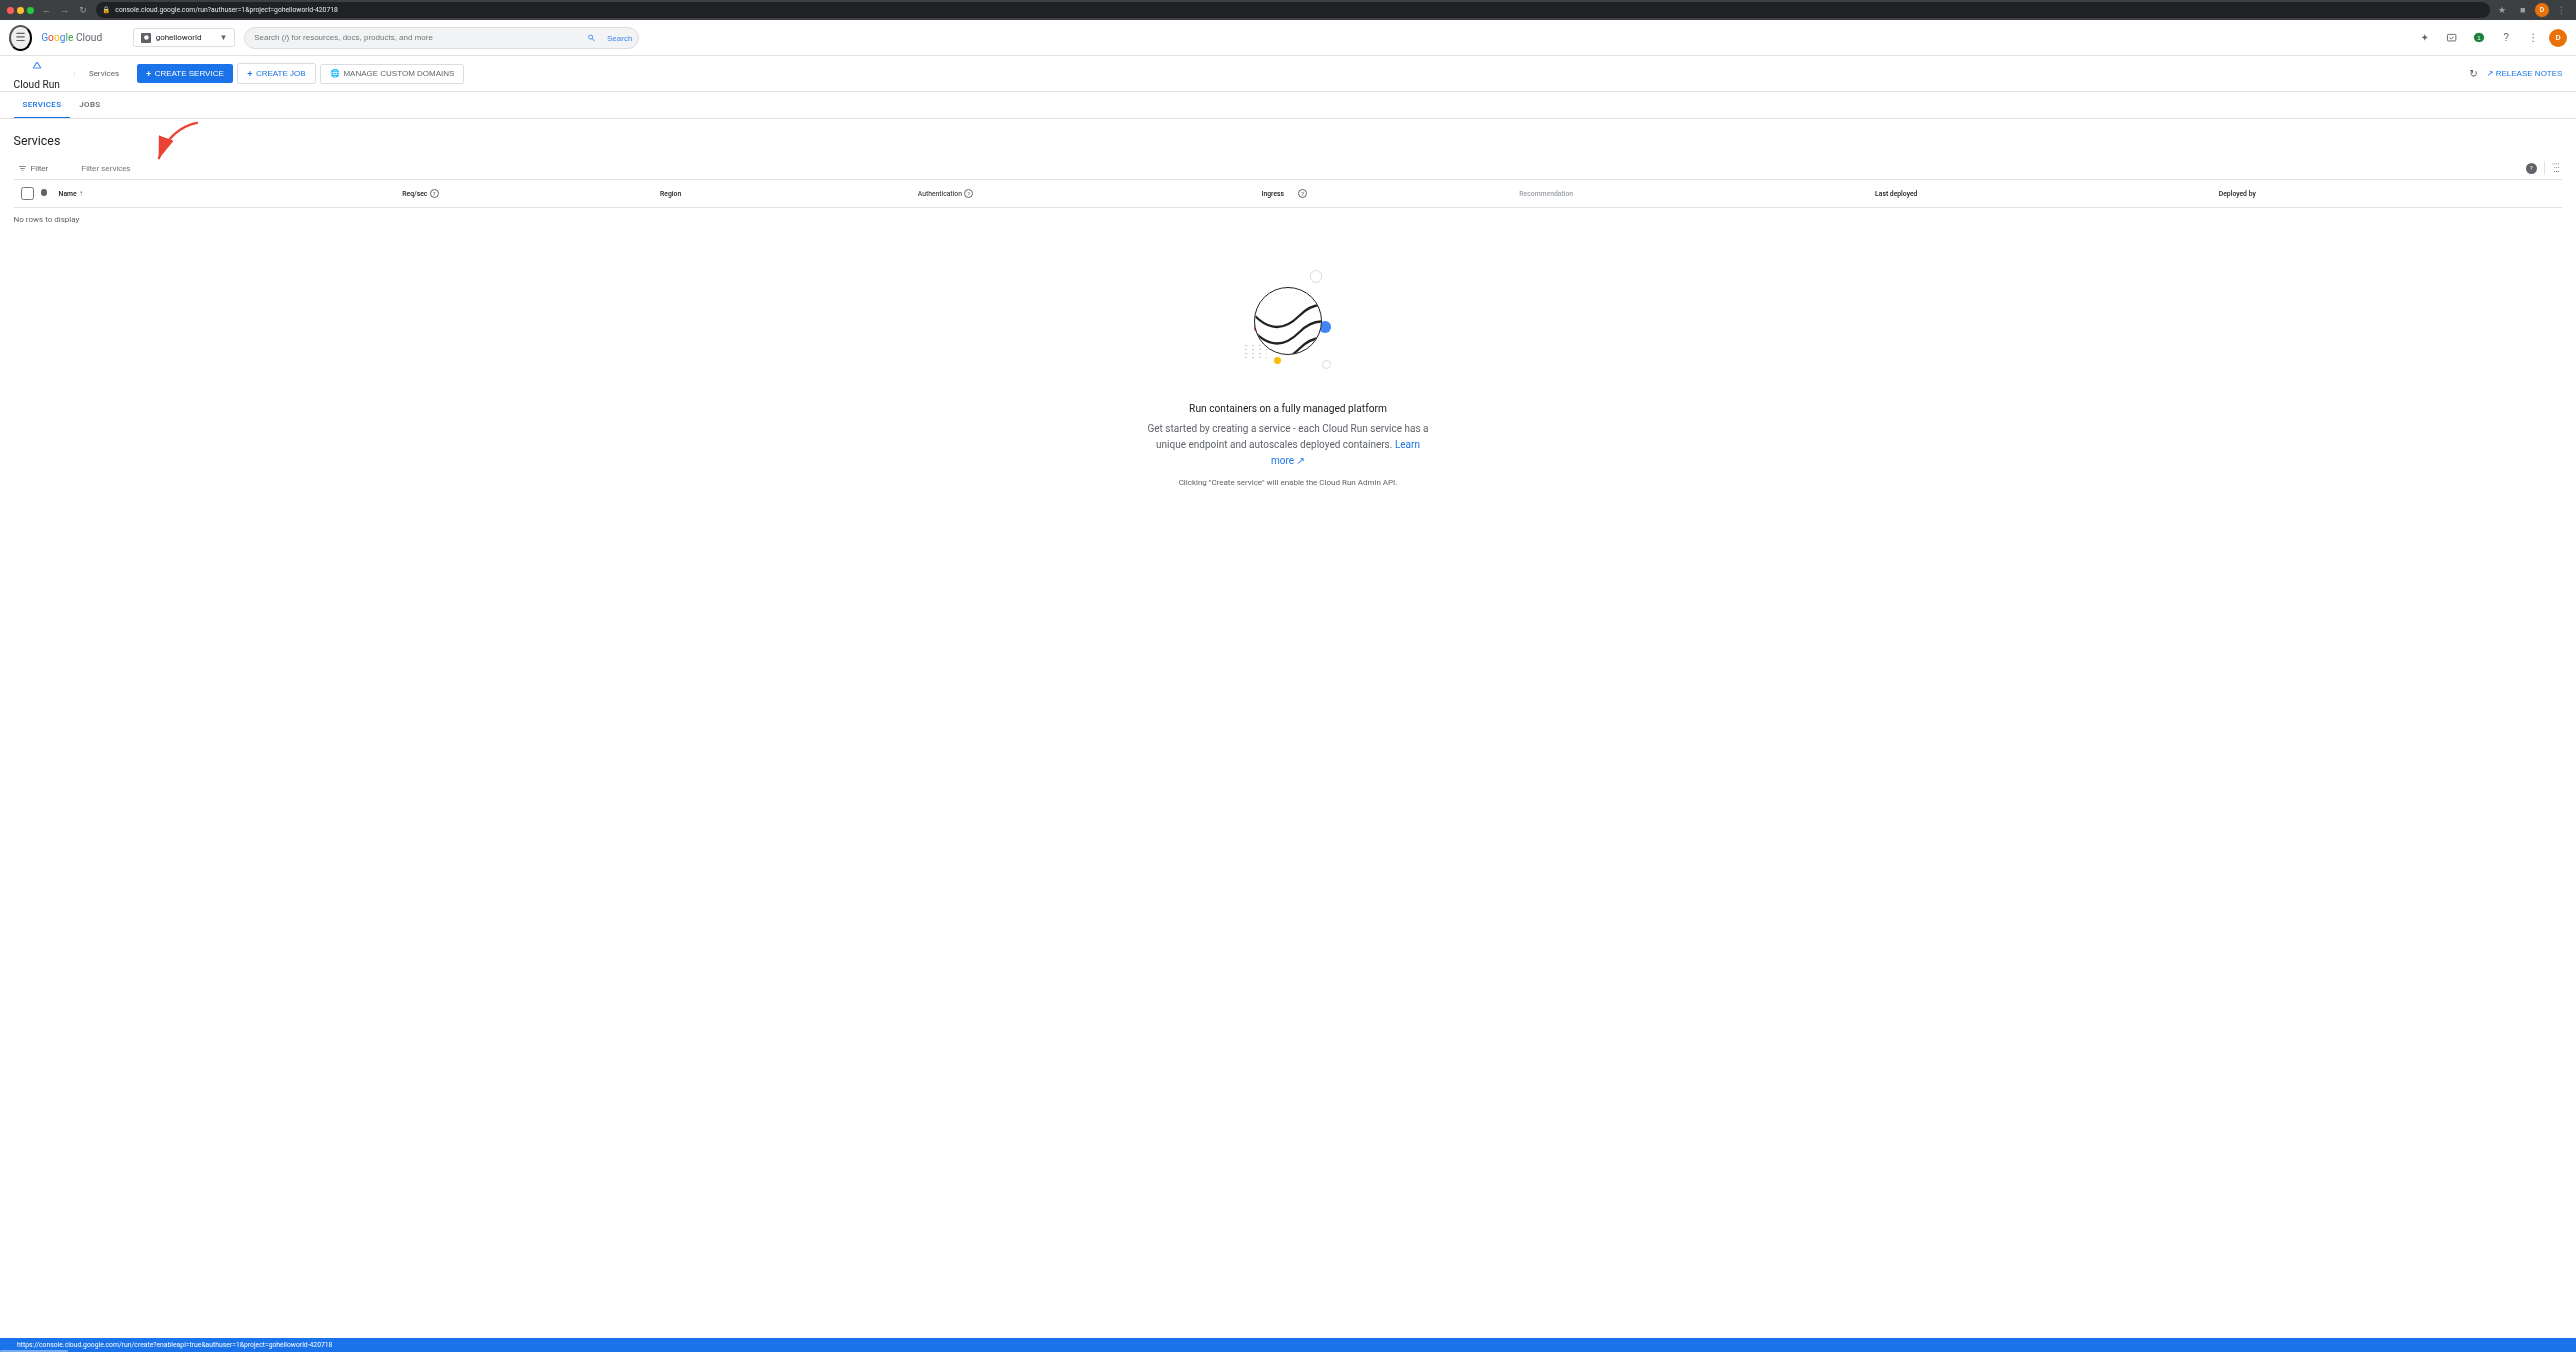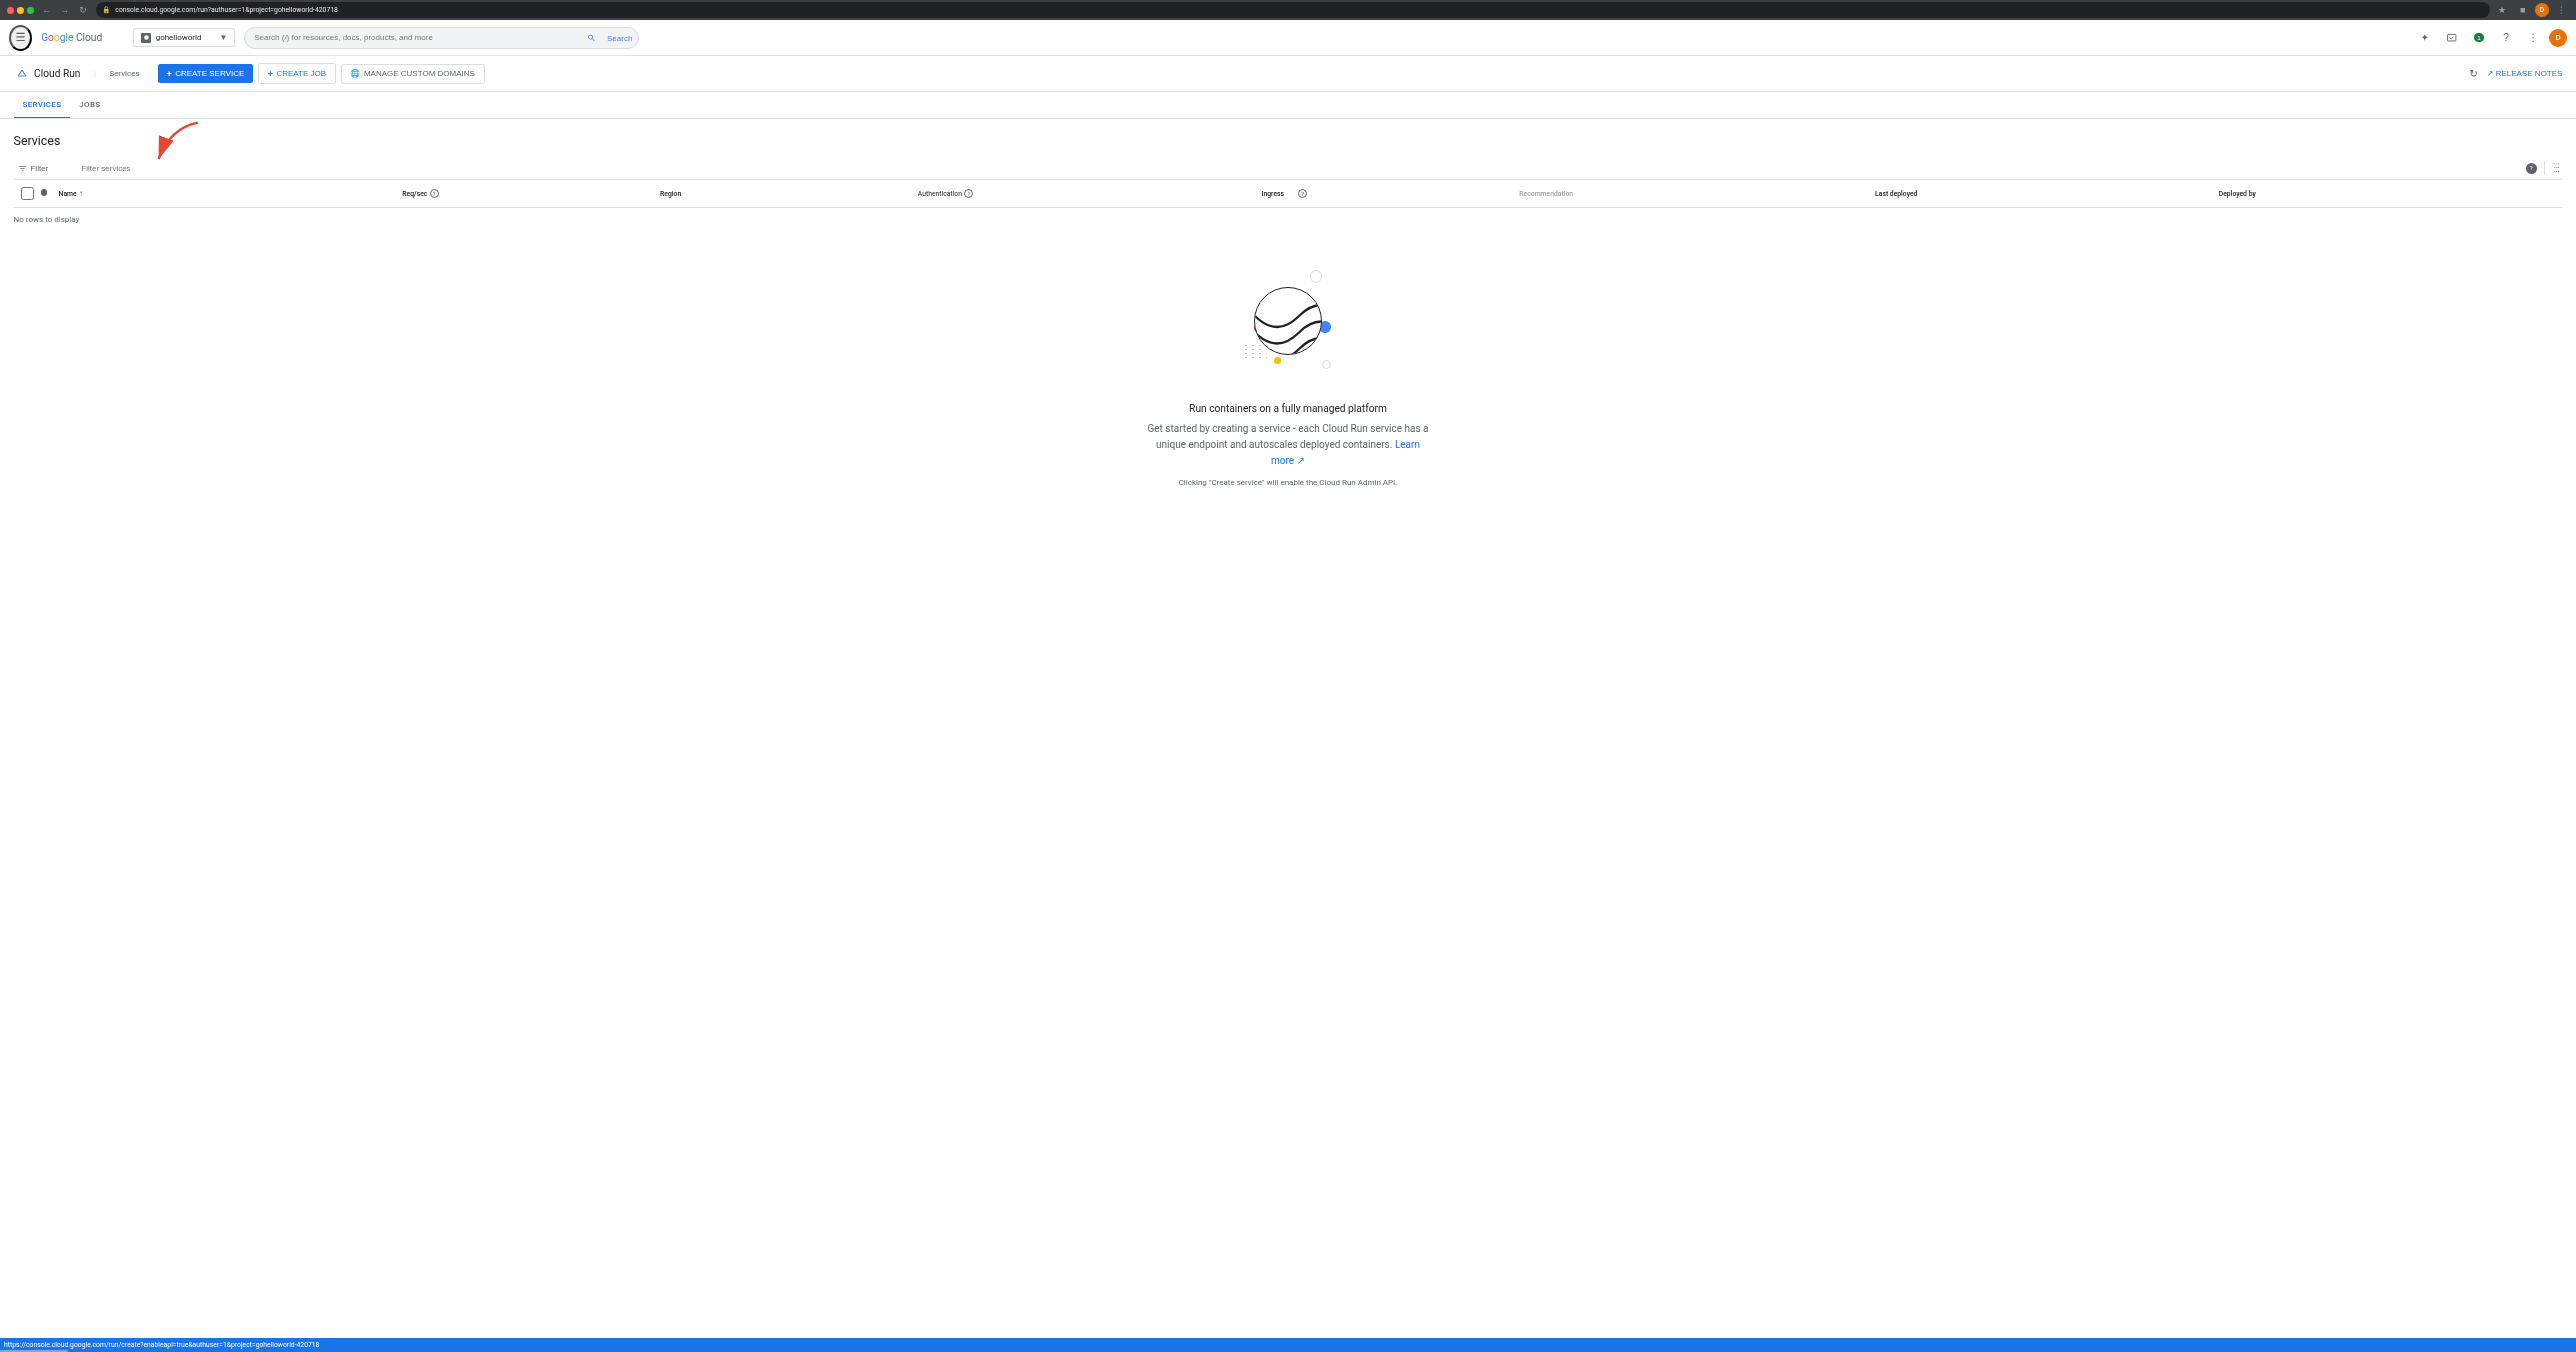--- a/index.html
+++ b/index.html
@@ -38,21 +38,21 @@
     .project-arrow { color: #5f6368; font-size: 8px; }
     .search-bar { flex: 1; max-width: 395px; position: relative; }
     .search-input { width: 100%; height: 22.6px; border: 0.6px solid #dadce0; border-radius: 13.6px; padding: 0 9px 0 9px; font-size: 8px; color: #202124; background: #f1f3f4; outline: none; }
     .search-btn { position: absolute; right: 6.8px; top: 50%; transform: translateY(-50%); background: none; border: none; cursor: pointer; color: #4285f4; display: flex; align-items: center; gap: 11px; font-size: 8px; font-weight: 500; }
     .header-actions { display: flex; align-items: center; gap: 4.5px; margin-left: auto; }
     .header-icon-btn { width: 22.6px; height: 22.6px; border-radius: 50%; border: none; background: none; cursor: pointer; color: #5f6368; font-size: 10.2px; display: flex; align-items: center; justify-content: center; }
     .notification-badge { background: #188038; color: white; width: 11.3px; height: 11.3px; border-radius: 50%; font-size: 6.2px; display: flex; align-items: center; justify-content: center; border: 1.1px solid white; }
 
     
     .app-header { height: 36px; background: #fff; border-bottom: 0.6px solid #e0e0e0; display: flex; align-items: center; padding: 0 13.6px; gap: 9px; }
-    .cloud-run-logo { display: flex; align-items: center; gap: 4.5px; color: #202124; font-size: 10.2px; font-weight: 400; }
+    .cloud-run-logo { display: flex; align-items: center; gap: 4.5px; color: #202124; font-size: 10.2px; font-weight: 400; flex-direction: column; }
     .cloud-run-icon { width: 16px; height: 16px; }
     .app-actions { display: flex; align-items: center; gap: 4.5px; }
     .btn-create-service { background: #1a73e8; color: white; border: none; border-radius: 2.3px; padding: 4.5px 9px; font-size: 8px; cursor: pointer; display: flex; align-items: center; gap: 3.4px; font-weight: 500; }
     .btn-create-job { background: #fff; color: #1a73e8; border: 0.6px solid #dadce0; border-radius: 2.3px; padding: 4.5px 9px; font-size: 8px; cursor: pointer; display: flex; align-items: center; gap: 3.4px; font-weight: 500; }
     .btn-manage-domains { background: #fff; color: #5f6368; border: 0.6px solid #dadce0; border-radius: 2.3px; padding: 4.5px 9px; font-size: 8px; cursor: pointer; display: flex; align-items: center; gap: 3.4px; }
     .app-header-right { margin-left: auto; display: flex; align-items: center; gap: 9px; }
     .release-notes-btn { color: #1a73e8; background: none; border: none; cursor: pointer; font-size: 8px; display: flex; align-items: center; gap: 2.3px; }
     .refresh-btn { color: #5f6368; background: none; border: none; cursor: pointer; font-size: 10.2px; }
 
     
@@ -105,21 +105,21 @@
 
     .empty-title { font-size: 10.2px; font-weight: 400; color: #202124; margin-bottom: 6.8px; text-align: center; }
     .empty-desc { font-size: 10px; color: #5f6368; text-align: center; max-width: 282px; line-height: 1.6; }
     .empty-desc a { color: #1a73e8; text-decoration: none; }
     .empty-note { font-size: 8px; color: #5f6368; text-align: center; margin-top: 9px; }
 
     
     .arrow-overlay { position: absolute; top: 61px; left: 147px; z-index: 200; pointer-events: none; }
 
     
-    .status-bar { position: fixed; bottom: 0; left: 0; right: 0; height: 13.6px; background: #1a73e8; display: flex; align-items: center; padding: 0 4px; }
+    .status-bar { position: fixed; bottom: 0; left: 0; right: 0; height: 13.6px; background: #1a73e8; display: flex; align-items: center; padding: 0 17px; }
     .status-url { color: white; font-size: 6.8px; }
     .status-progress { position: absolute; bottom: 0; left: 0; width: 68px; height: 2.3px; background: rgba(255,255,255,0.4); border-radius: 1.1px; }
     
     .divider { width: 0.6px; height: 13.6px; background: #e0e0e0; margin: 0 2.3px; }
   </style>
 </head>
 <body>
 
 <div class="browser-chrome">
   <div class="browser-dots">

